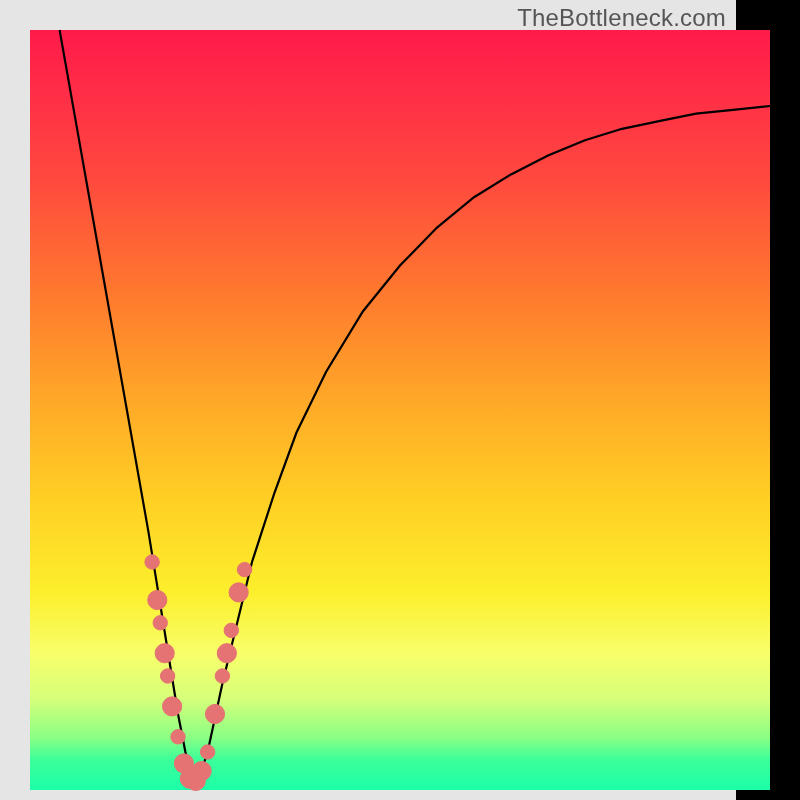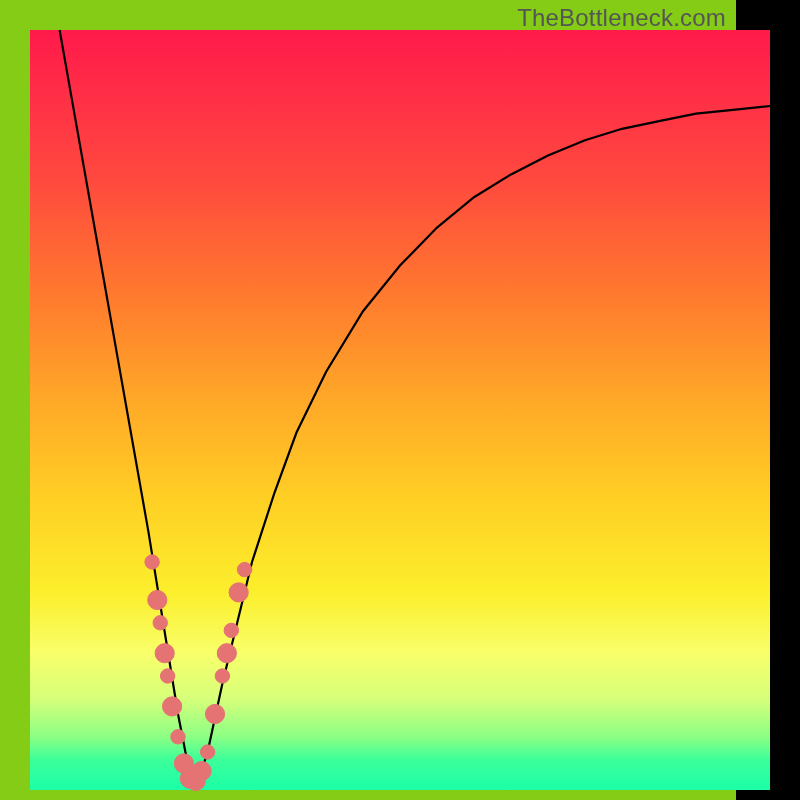--- a/index.html
+++ b/index.html
@@ -8,21 +8,21 @@
     width: 800px;
     height: 800px;
     overflow: hidden;
     background: #000;
     font-family: Arial, Helvetica, sans-serif;
   }
   .frame {
     position: relative;
     width: 736px;
     height: 800px;
-    background: #84cc16;
+    background: #e5e5e5;
   }
   .watermark {
     position: absolute;
     top: 4px;
     right: 10px;
     color: #555;
     font-size: 24px;
     font-weight: 500;
     letter-spacing: 0.2px;
     user-select: none;

